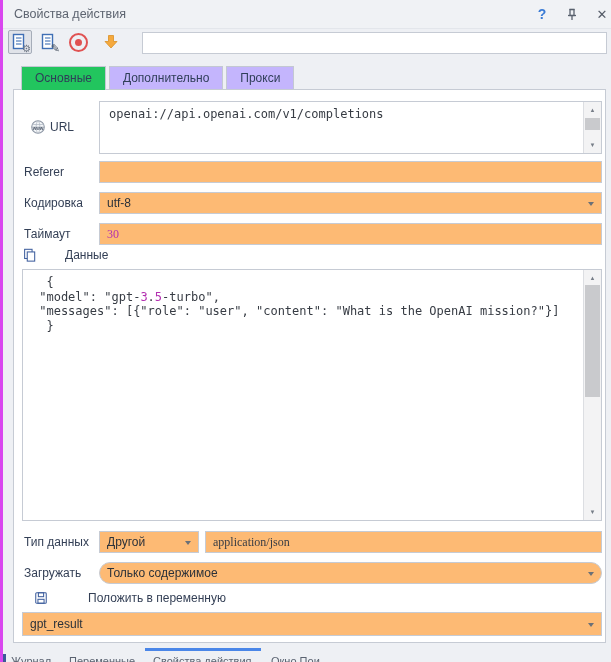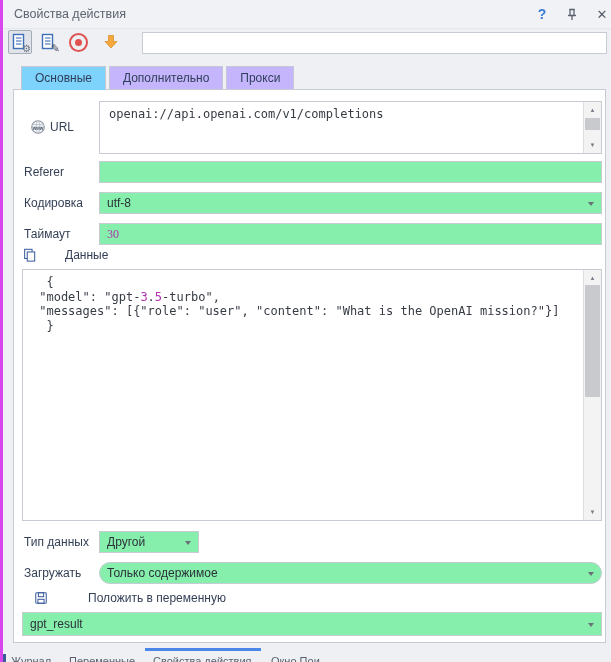--- a/index.html
+++ b/index.html
@@ -24,26 +24,26 @@
   .tool-btn{position:absolute;top:2px;width:24px;height:24px;display:flex;align-items:center;justify-content:center;border:1px solid transparent;border-radius:2px;box-sizing:border-box;}
   .tool-btn.pressed{background:#e0e3e9;border-color:#a6adb9;}
   .doc-wrap{position:relative;width:18px;height:18px;}
   .doc-overlay{position:absolute;right:-2px;bottom:-3px;font-size:10px;color:#6d7684;line-height:1;}
   .rec-outer{width:15px;height:15px;border:2px solid #e05252;border-radius:50%;display:flex;align-items:center;justify-content:center;}
   .rec-inner{width:7px;height:7px;background:#e05252;border-radius:50%;}
   .tool-input{position:absolute;left:139px;top:4px;width:465px;height:22px;border:1px solid #c6cbd4;background:#fff;box-sizing:border-box;font-family:"Liberation Sans",sans-serif;font-size:12px;padding:0 6px;outline:none;}
   
   .tabs{position:absolute;left:18px;top:66px;display:flex;gap:3px;z-index:3;}
   .tab{height:23px;line-height:22px;padding:0 13px;background:#c4b5fd;border:1px solid #c3c8d2;border-bottom:none;color:#2f3e58;box-sizing:border-box;cursor:default;}
-  .tab.active{background:#7dd3fc;height:24px;position:relative;}
+  .tab.active{background:#22c55e;height:24px;position:relative;}
   
   .page{position:absolute;left:10px;top:89px;width:593px;height:554px;background:#ffffff;border:1px solid #c6cbd4;box-sizing:border-box;z-index:1;}
   .lbl{position:absolute;color:#333f55;}
   .icon-label{position:absolute;display:flex;align-items:center;gap:4px;color:#333f55;}
-  .input,.select{position:absolute;background:#86efac;border:1px solid #c6cbd4;box-sizing:border-box;height:22px;line-height:20px;padding:0 7px;color:#2b3139;overflow:hidden;white-space:nowrap;}
+  .input,.select{position:absolute;background:#fdba74;border:1px solid #c6cbd4;box-sizing:border-box;height:22px;line-height:20px;padding:0 7px;color:#2b3139;overflow:hidden;white-space:nowrap;}
   .select{padding-right:18px;}
   .sel-arrow{position:absolute;right:7px;top:9px;width:0;height:0;border-left:3.5px solid transparent;border-right:3.5px solid transparent;border-top:4.5px solid #6a7077;}
   .mono{font-family:Liberation Serif, serif;font-size:12px;color:#373c44;}
   .magenta{color:#b32fb0;}
   
   .textarea{position:absolute;background:#fff;border:1px solid #c6cbd4;box-sizing:border-box;overflow:hidden;}
   .ta-text{padding:5px 24px 5px 9px;font-family:"DejaVu Sans Mono",monospace;font-size:12px;color:#373c44;line-height:14.5px;white-space:pre;}
   .code-line{white-space:pre;}
   .num{color:#b32fb0;}
   
@@ -175,20 +175,23 @@
         <div class="sb-thumb" style="top:15px;height:112px;"></div>
         <div class="sb-btn sb-down">▼</div>
       </div>
     </div>
 
     <span class="lbl" style="left:10px;top:445px;">Тип данных</span>
     <div class="select" style="left:85px;top:441px;width:100px;">
       <span>Другой</span>
       <span class="sel-arrow"></span>
     </div>
+    <div class="input mono" style="left:191px;top:441px;width:397px;">
+      <span>application/json</span>
+    </div>
 
     <span class="lbl" style="left:10px;top:476px;">Загружать</span>
     <div class="select" style="left:85px;top:472px;width:503px;border-radius:11px;">
       <span>Только содержимое</span>
       <span class="sel-arrow"></span>
     </div>
 
     <div class="icon-label" style="left:20px;top:501px;gap:40px;">
       <span>
         <svg width="14" height="14" viewBox="0 0 16 16" fill="none" stroke="#3f5f9e" stroke-width="1.2">

